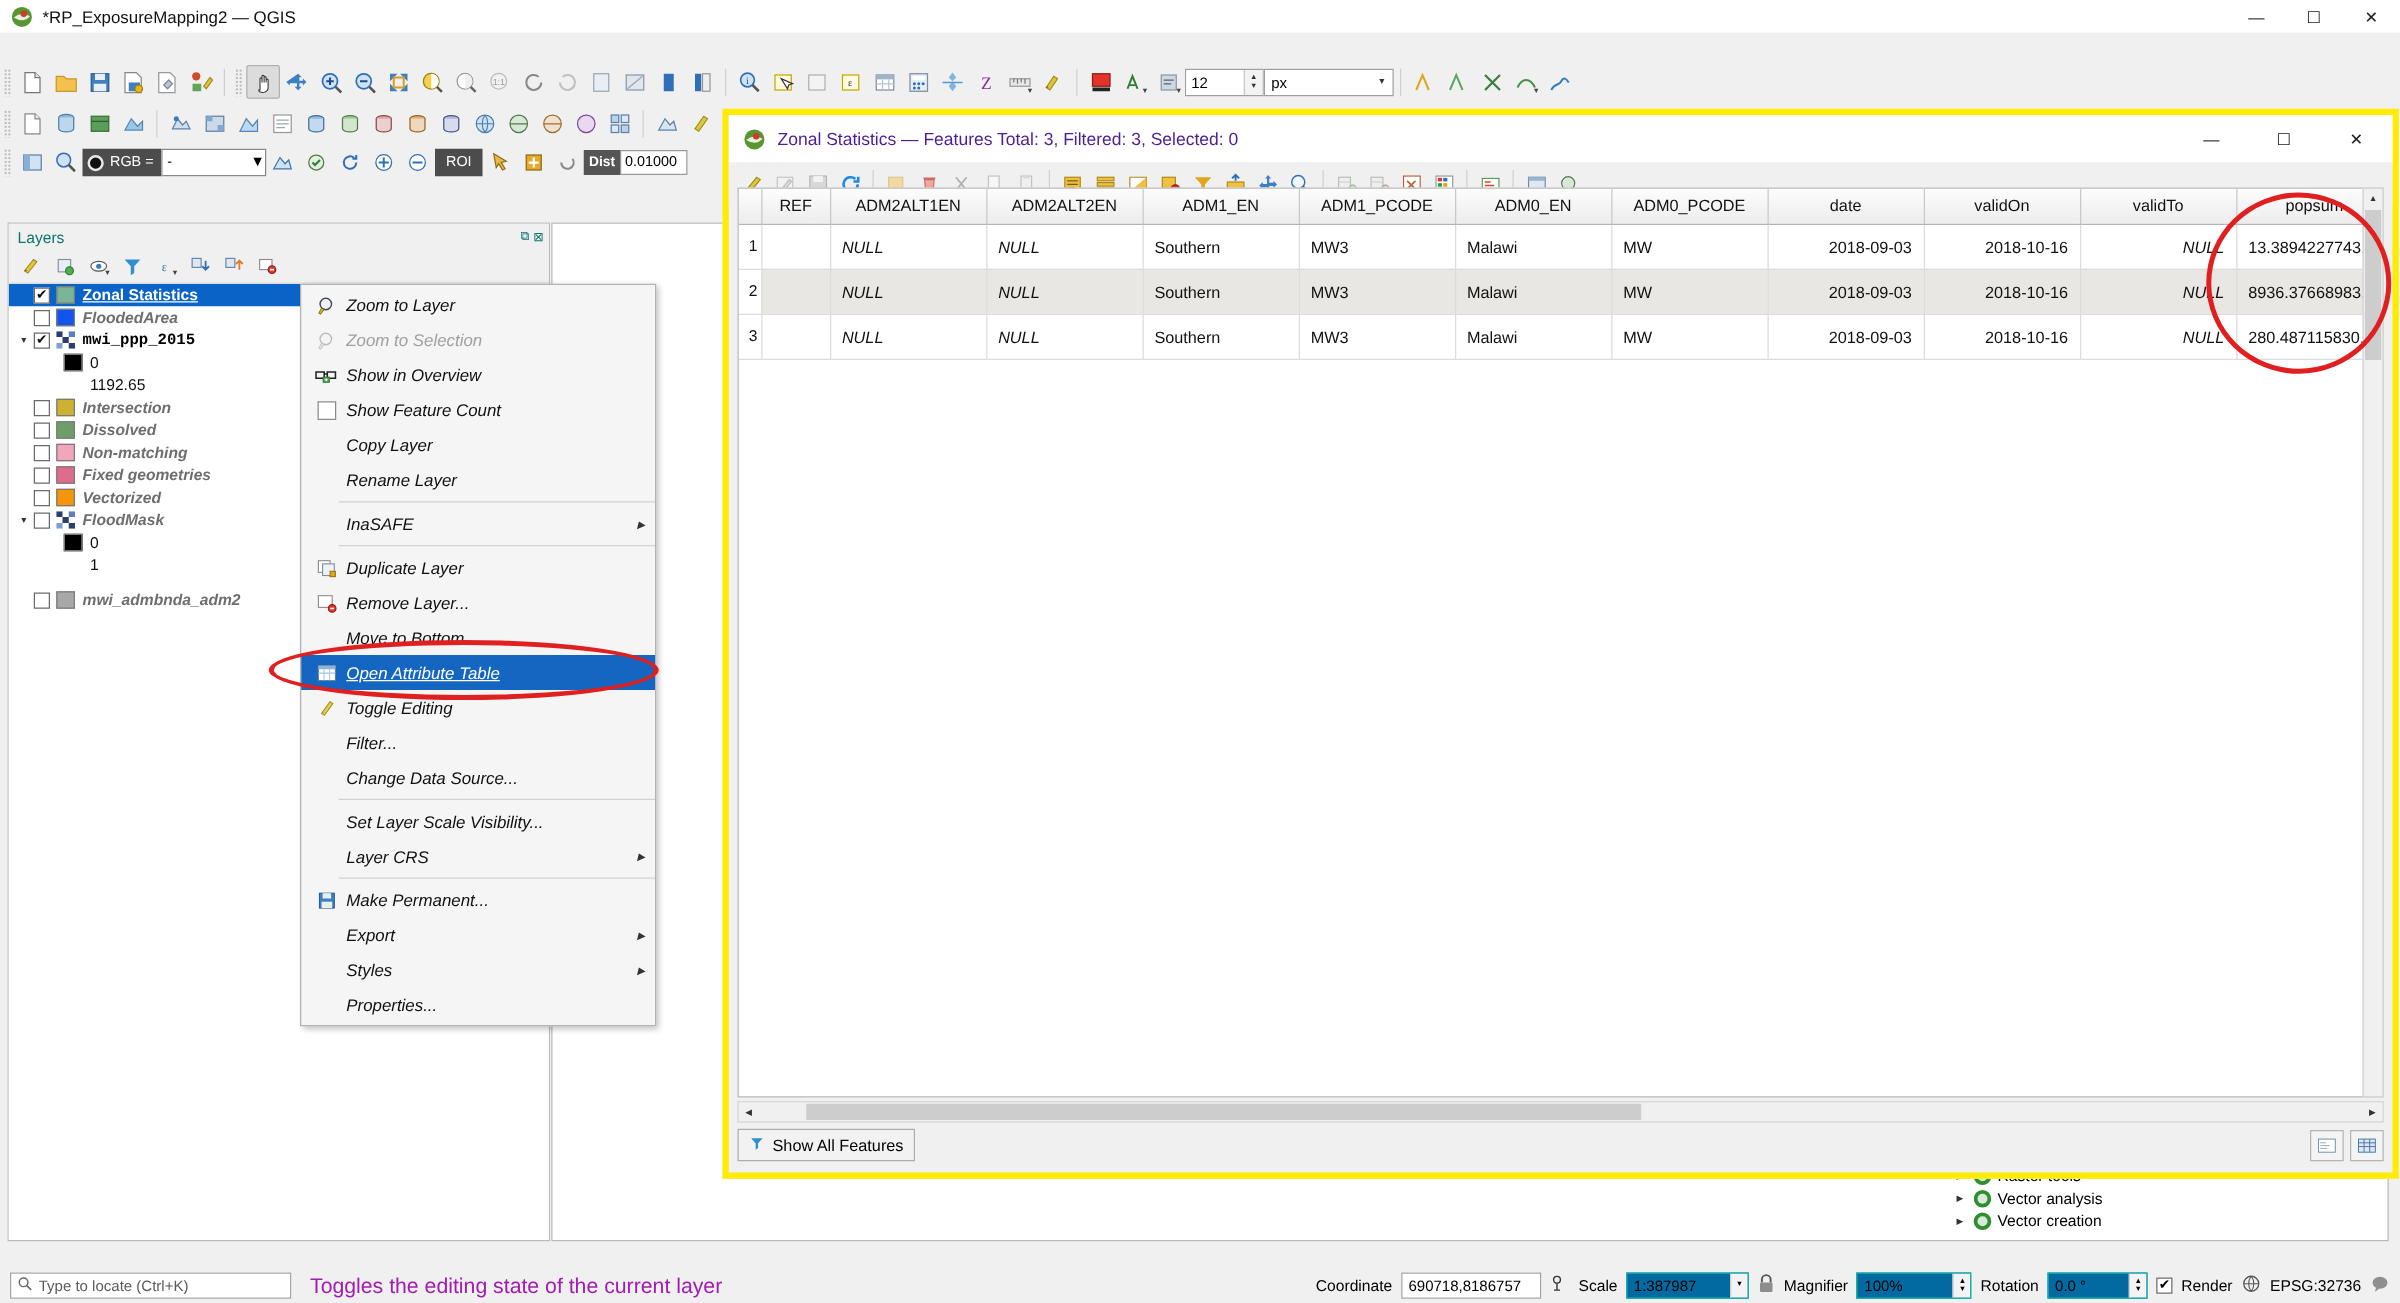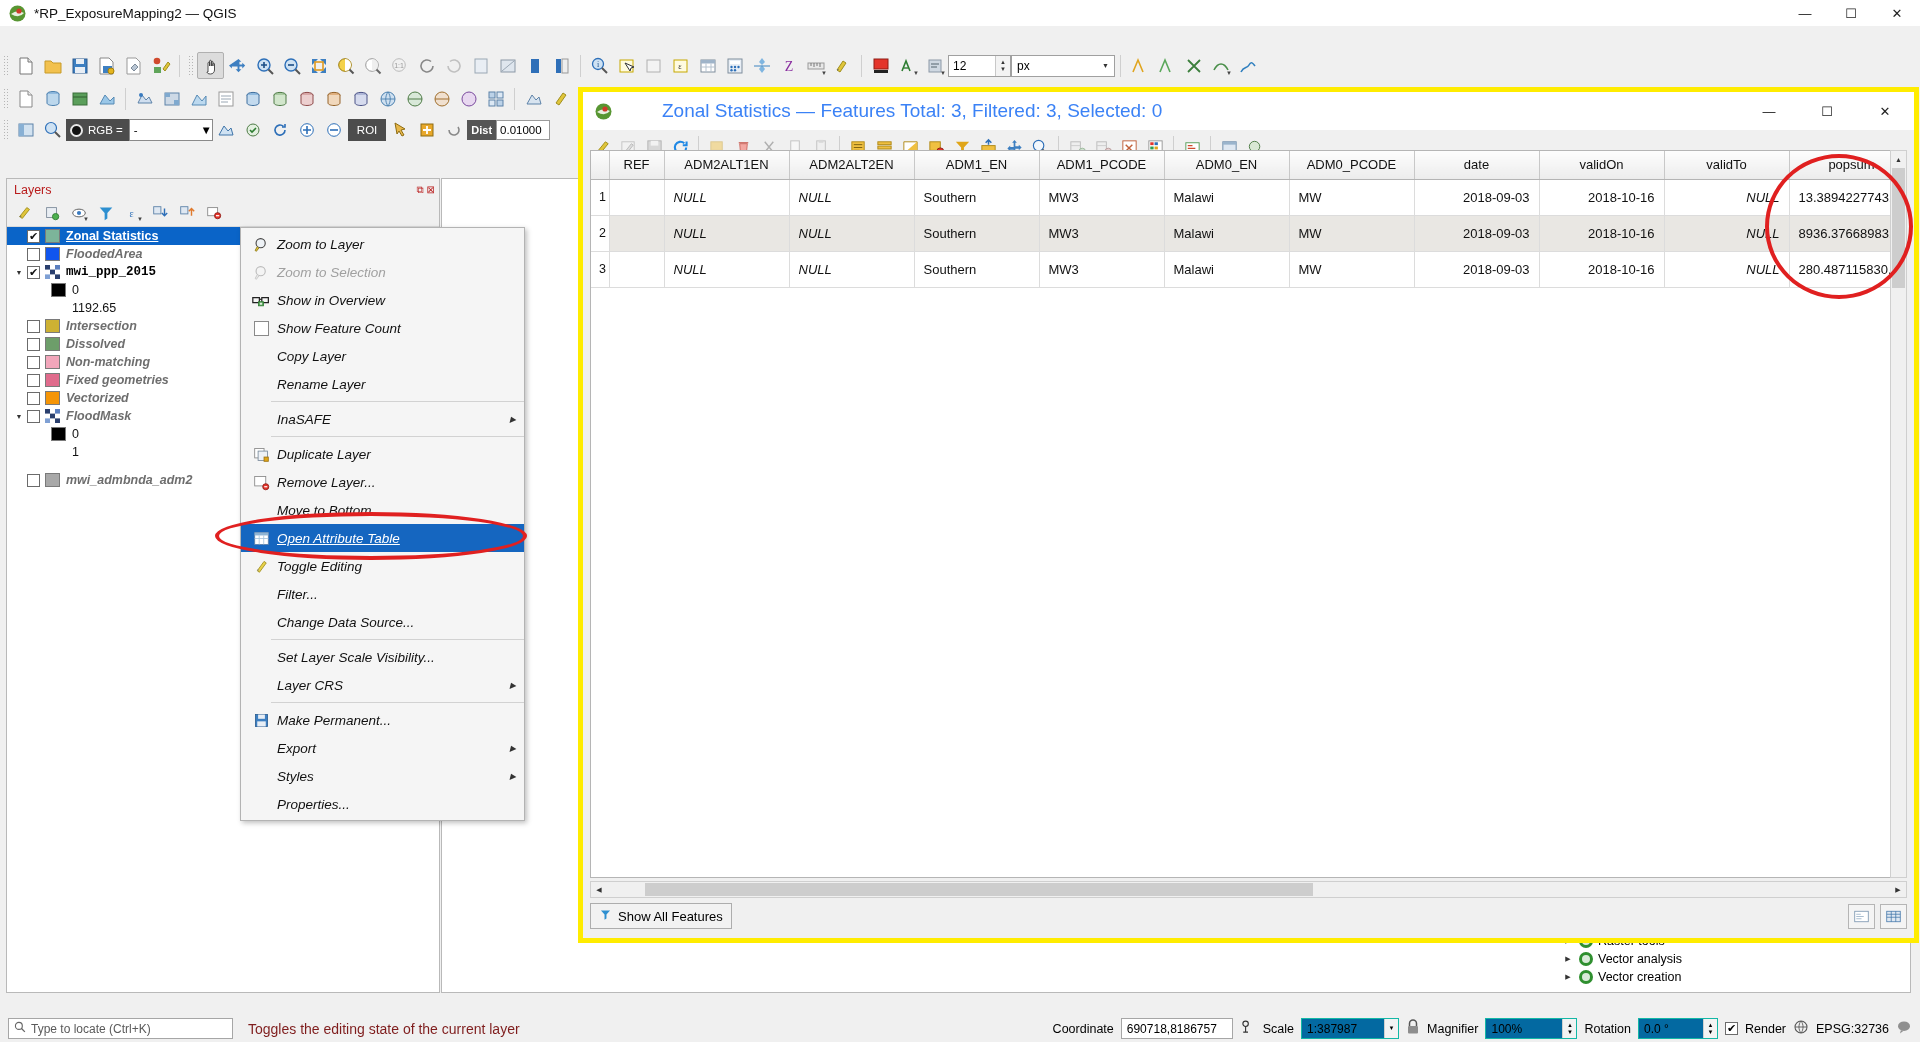--- a/index.html
+++ b/index.html
@@ -65,21 +65,21 @@
              display:flex; align-items:center; padding:0 9px; }
   .dist-box { background:#555; color:#fff; font-size:11px; font-weight:bold; height:20px;
               display:flex; align-items:center; padding:0 4px; }
   .dist-val { height:20px; border:1px solid #9a9a9a; background:#fff; font-size:11.5px;
               display:flex; align-items:center; padding:0 3px; width:54px; overflow:hidden;}
 
   
   .layers-panel { position:absolute; left:6px; top:178px; width:434px; height:815px;
                   background:#fff; border:1px solid #b9b9b9; }
   .lp-title { height:21px; display:flex; align-items:center; padding-left:7px;
-              font-size:12.5px; background:#f0f0f0; color:#b91c1c;}
+              font-size:12.5px; background:#f0f0f0; color:#0f766e;}
   .lp-title .lp-btns { margin-left:auto; display:flex; gap:3px; padding-right:4px; }
   .lp-tool { height:27px; display:flex; align-items:center; padding-left:5px; gap:2px;
              background:#f0f0f0; border-bottom:1px solid #dadada;}
   .lp-tool .tbtn { width:25px; height:24px; }
   .lp-list { position:relative; background:#fff; height:calc(100% - 48px); overflow:hidden; }
   .lrow { height:18px; display:flex; align-items:center; padding-left:4px; font-size:12.5px; white-space:nowrap;}
   .lrow .exp { width:16px; text-align:center; font-size:7px; color:#333; }
   .chk { width:13px; height:13px; border:1px solid #6b6b6b; background:#fff; margin-right:5px;
          display:flex; align-items:center; justify-content:center; flex:none;}
   .chk.on::after { content:"✔"; font-size:11px; line-height:11px; color:#111; }
@@ -103,21 +103,21 @@
   .ptb-row .arr { width:12px; font-size:7px; color:#333; text-align:center; }
   .ptb-ic { width:14px; height:14px; border-radius:50%; background:#2f8f2f; flex:none; position:relative;}
   .ptb-ic::after{content:""; position:absolute; left:3px; top:3px; width:8px; height:8px;
                  border-radius:50%; background:#d9ead9;}
 
   
   .attrwin { position:absolute; left:578px; top:87px; width:1341px; height:856px;
              background:#f0f0f0; border:5px solid #ffec00; }
   .attr-title { height:38px; background:#fff; display:flex; align-items:center; padding-left:12px; }
   .attr-title .qlogo { width:17px; height:17px; margin-right:10px; }
-  .attr-title .t { font-size:19px; color:#3b82f6;margin-left:40px; }
+  .attr-title .t { font-size:14px; color:#4c1d95; }
   .attr-title .wbtns { margin-left:auto; display:flex; }
   .attr-title .wbtns .win-btn { width:58px; height:37px; font-size:13px;}
   .attr-tb { height:34px; background:#f0f0f0; display:flex; align-items:center; padding-left:6px; }
   .attr-tb .tbtn { width:26px; height:26px; }
   .tbl-wrap { position:absolute; left:7px; top:58px; right:7px; bottom:60px;
               background:#fff; border:1px solid #b5b5b5; overflow:hidden; }
   table.attr { border-collapse:collapse; width:100%; table-layout:fixed; font-size:13px;}
   table.attr th { height:28px; background:linear-gradient(#fdfdfd,#ececec);
                   border-right:1px solid #c8c8c8; border-bottom:1px solid #b4b4b4;
                   font-weight:normal; font-size:13px; color:#111; text-align:center; }
@@ -162,21 +162,21 @@
 
   
   .ellipse { position:absolute; border:4px solid #e02020; border-radius:50%;
              pointer-events:none; }
 
   
   .statusbar { position:absolute; left:0; bottom:0; width:1920px; height:27px;
                background:#f0f0f0; display:flex; align-items:center; }
   .sb-search { margin-left:8px; height:21px; width:225px; border:1px solid #a6a6a6; background:#fff;
                display:flex; align-items:center; padding-left:5px; gap:5px; font-size:12px; color:#5a5a5a;}
-  .sb-msg { margin-left:15px; font-size:14px; color:#7f1d1d;text-align:right; }
+  .sb-msg { margin-left:15px; font-size:17px; color:#a21caf;text-align:right; }
   .sb-right { margin-left:auto; display:flex; align-items:center; gap:7px; padding-right:8px; font-size:12.5px;}
   .sb-field { height:21px; border:1px solid #a6a6a6; background:#fff; display:flex; align-items:center;
               padding:0 5px; font-size:12px; }
   .sb-spin { height:21px; border:1px solid #14b8a6; background:#0369a1; display:flex; align-items:center;text-align:center; }
   .sb-spin span { padding:0 5px; font-size:12px; }
   .sb-spin .ar { margin-left:auto; width:14px; height:19px; border-left:1px solid #d0d0d0;
                  background:#f3f3f3; display:flex; flex-direction:column; align-items:center;
                  justify-content:center;}
   .sb-spin .ar i { font-style:normal; font-size:6px; line-height:7px; }
   .sb-chk { width:13px; height:13px; border:1px solid #6b6b6b; background:#fff;

